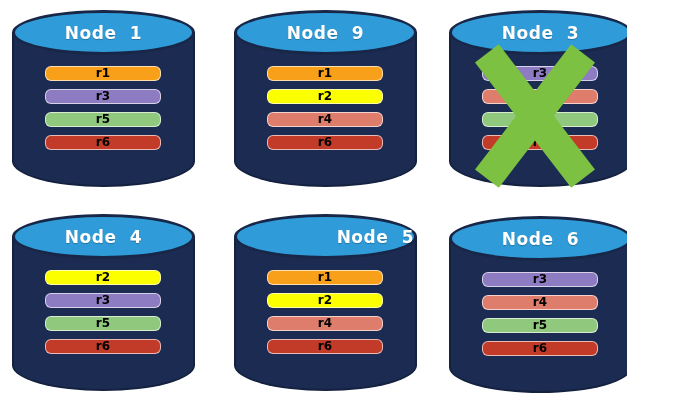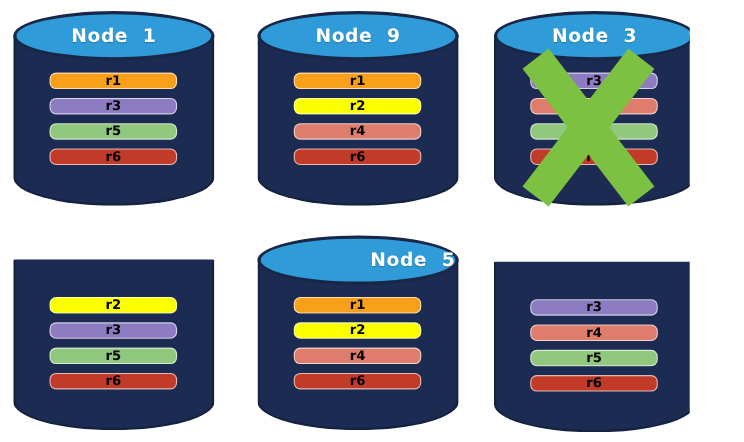--- a/index.html
+++ b/index.html
@@ -115,20 +115,23 @@
         </div>
     </div>
     <div class="x-mark">
       <div class="x-stroke a" style="background-color: rgb(124, 193, 66);"></div>
       <div class="x-stroke b" style="background-color: rgb(124, 193, 66);"></div>
     </div>
   </div>
 
   <div class="node pos-4">
     <div class="cyl-body" style="background-color: rgb(27, 43, 82);"></div>
+    <div class="cyl-top" style="background-color: rgb(47, 156, 217);">
+      <span class="node-title">Node 4</span>
+    </div>
     <div class="bars">
       <div class="bar" style="background-color: rgb(251, 255, 0);">
           <span>r2</span>
         </div>
       <div class="bar" style="background-color: rgb(142, 124, 195);">
           <span>r3</span>
         </div>
       <div class="bar" style="background-color: rgb(144, 201, 125);">
           <span>r5</span>
         </div>
@@ -154,20 +157,23 @@
           <span>r4</span>
         </div>
       <div class="bar" style="background-color: rgb(194, 59, 40);">
           <span>r6</span>
         </div>
     </div>
   </div>
 
   <div class="node pos-6">
     <div class="cyl-body" style="background-color: rgb(27, 43, 82);"></div>
+    <div class="cyl-top" style="background-color: rgb(47, 156, 217);">
+      <span class="node-title">Node 6</span>
+    </div>
     <div class="bars">
       <div class="bar" style="background-color: rgb(142, 124, 195);">
           <span>r3</span>
         </div>
       <div class="bar" style="background-color: rgb(222, 125, 108);">
           <span>r4</span>
         </div>
       <div class="bar" style="background-color: rgb(144, 201, 125);">
           <span>r5</span>
         </div>

